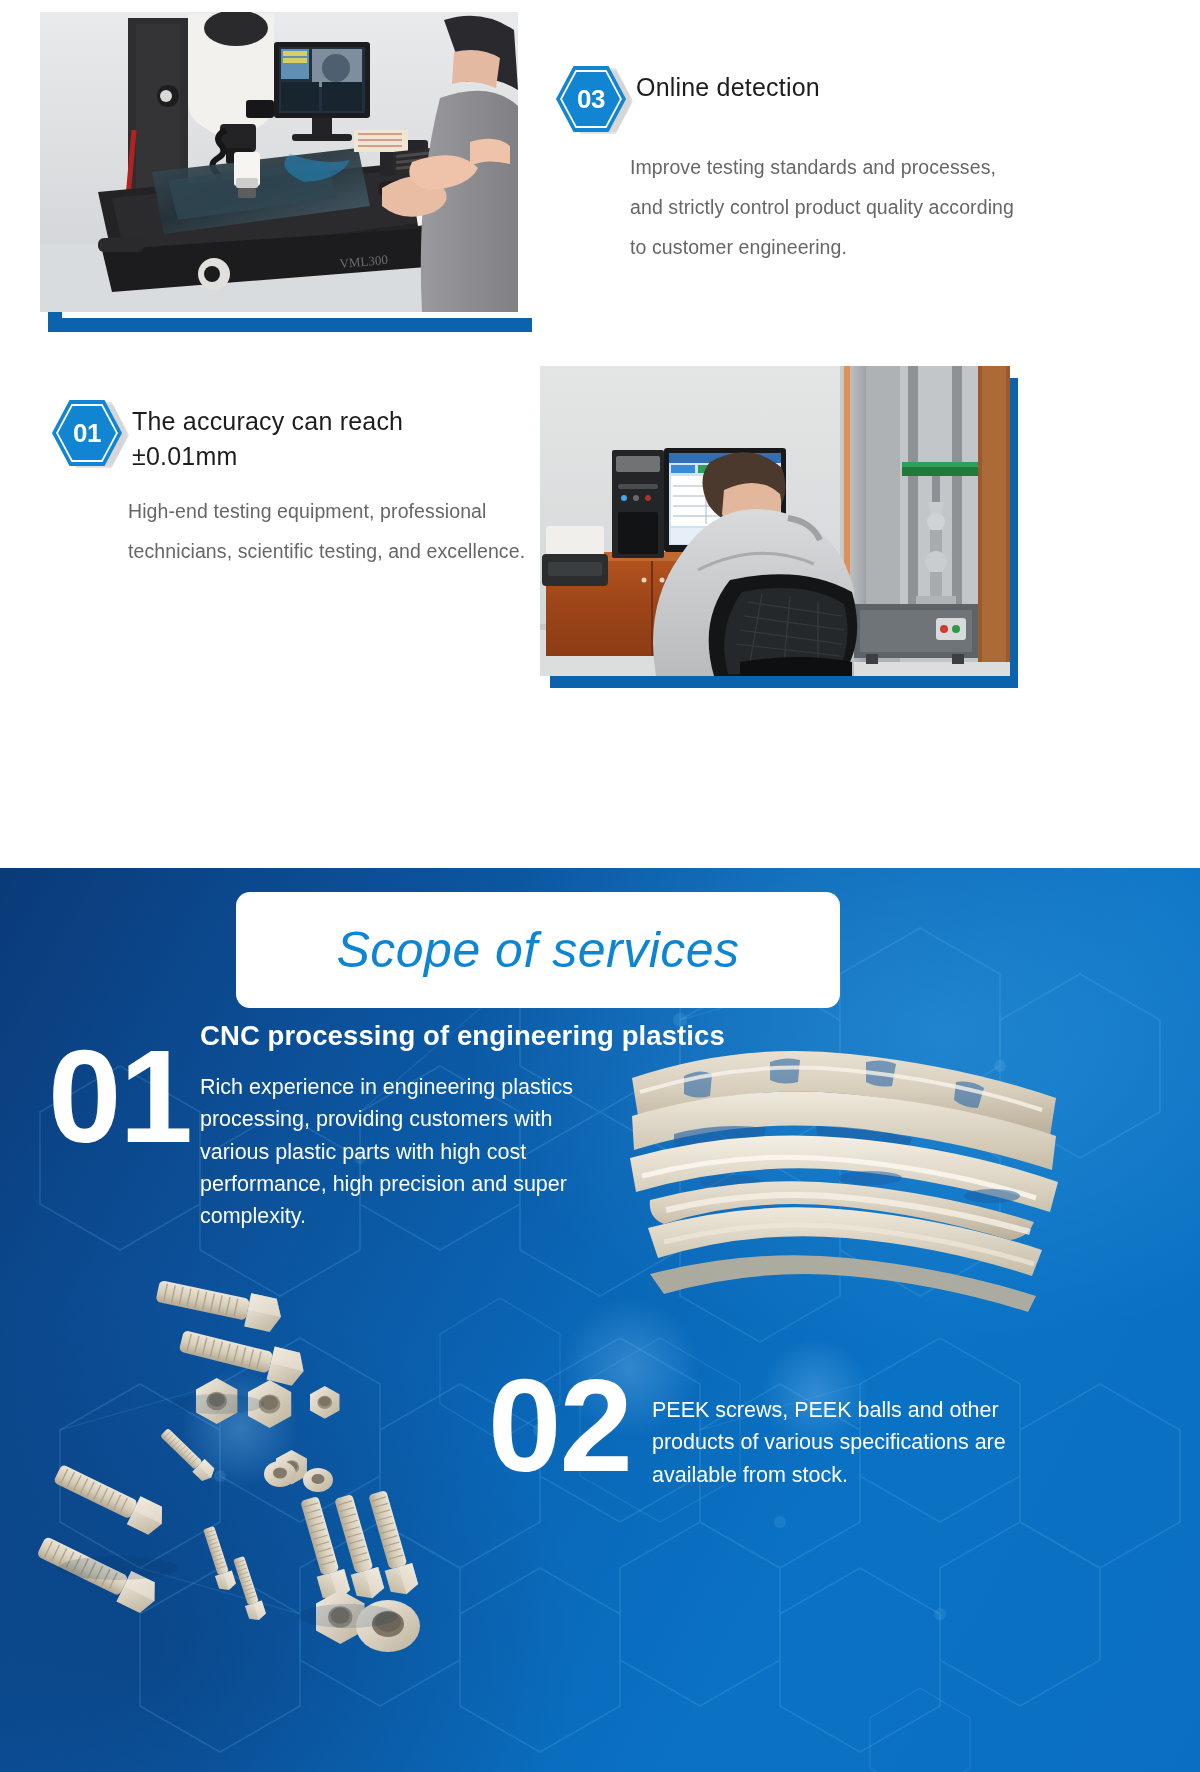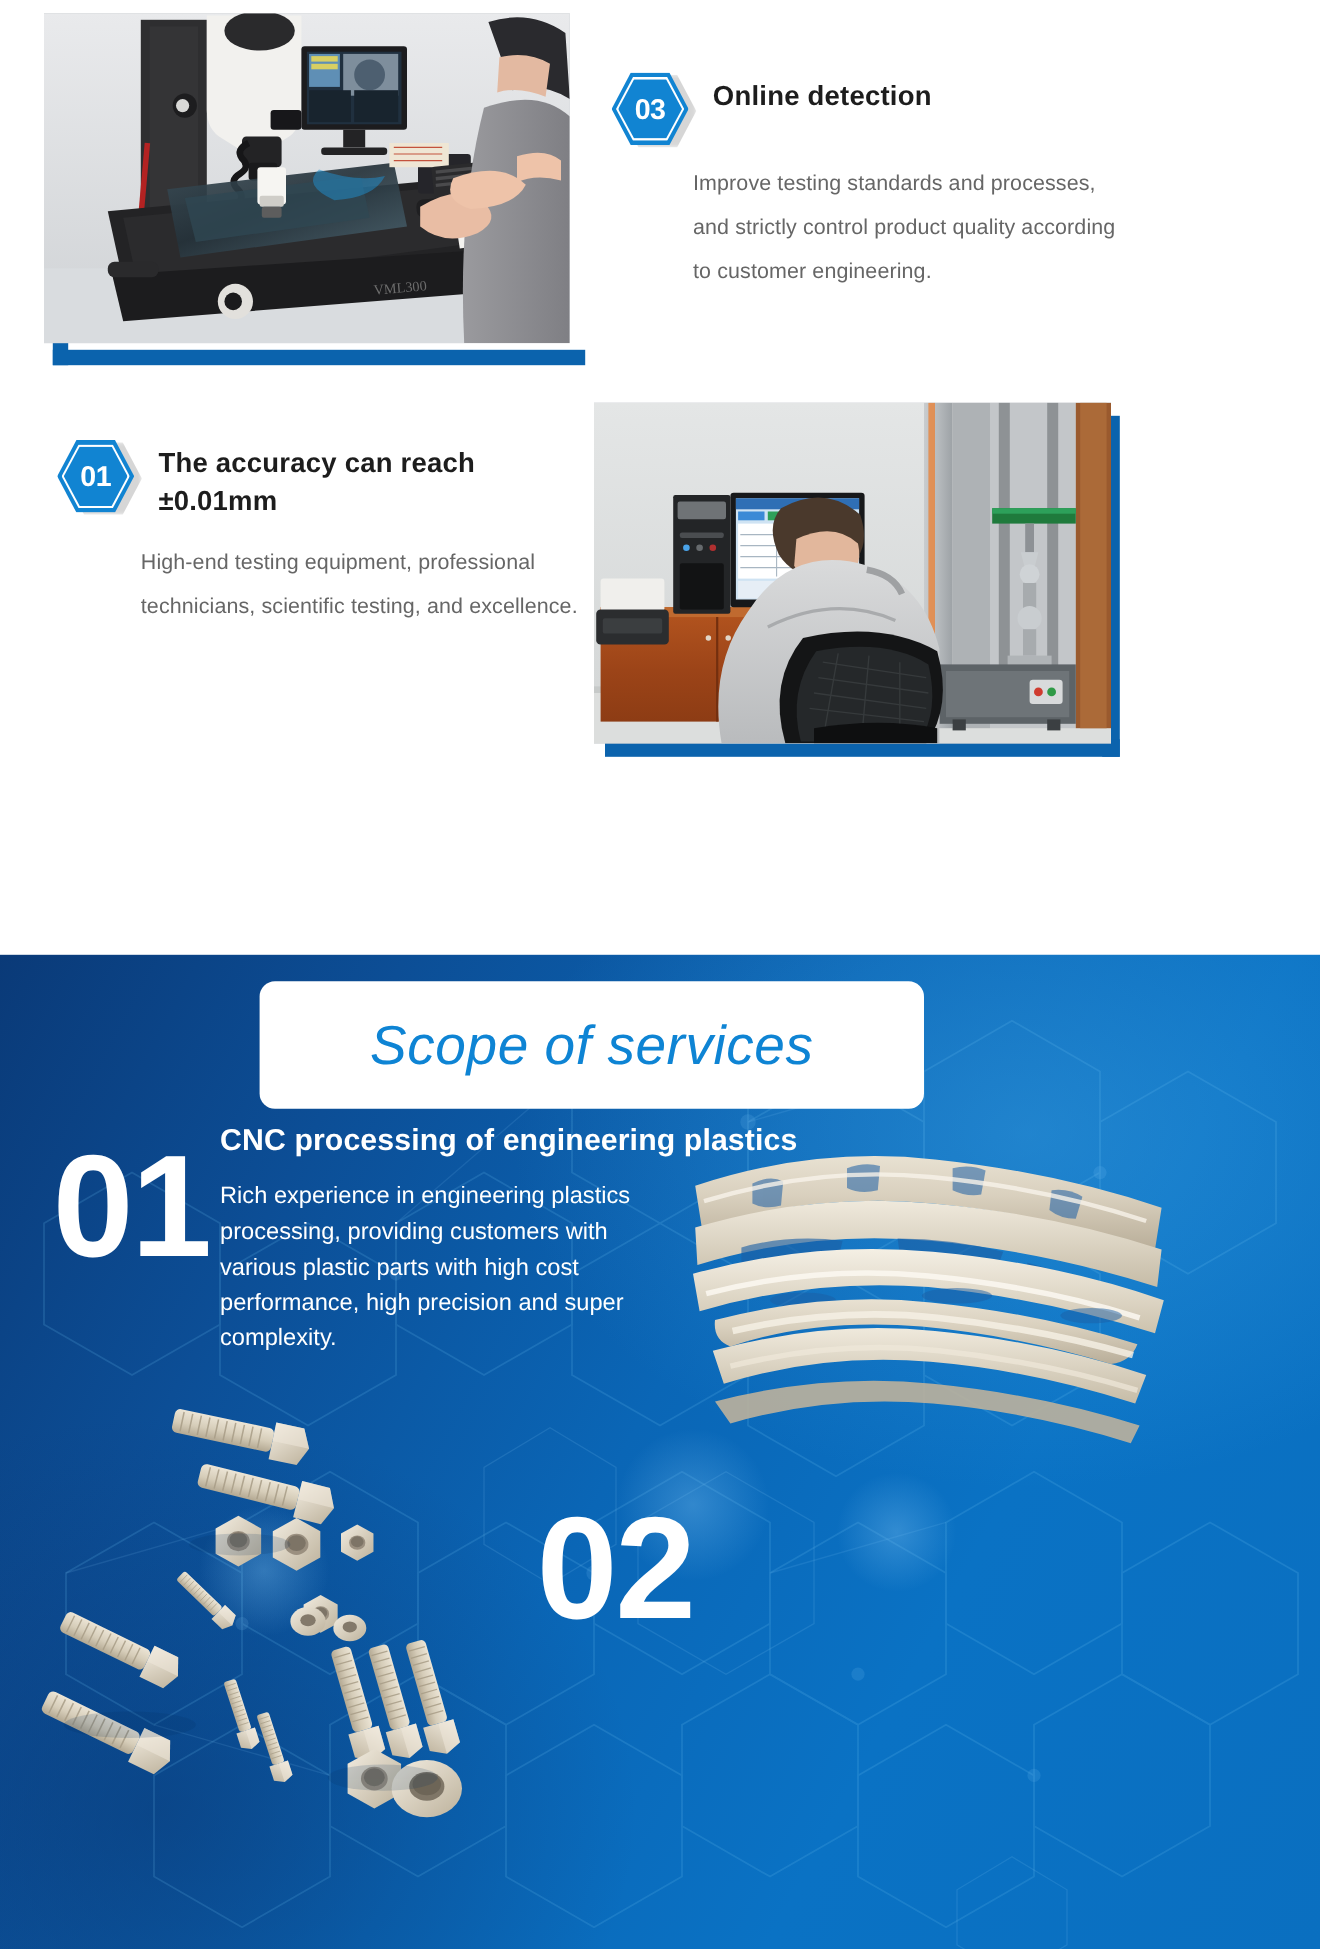--- a/index.html
+++ b/index.html
@@ -66,24 +66,24 @@
   .hex-badge .hex-num {
     position: absolute; left: 0; top: 4px; width: 70px; height: 66px;
     display: flex; align-items: center; justify-content: center;
     color: #ffffff; font-size: 26px; font-weight: bold;
     font-family: "Liberation Sans", sans-serif;
     letter-spacing: -0.5px;
   }
 
   
   .feature-head {
-    display: flex; align-items: flex-start; gap: 16px;
+    display: flex; align-items: flex-start; gap: 4px;
   }
   .feature-title {
-    color: #1d1d1d; font-size: 25px; font-weight: bold;
+    color: #1d1d1d; font-size: 25px; font-weight: normal;
     line-height: 1.40; padding-top: 8px; letter-spacing: 0.2px;
   }
   .feature-body {
     color: #666666; font-size: 19.5px; line-height: 2.05;
     letter-spacing: 0.1px;
   }
 
   #feature03 { position: absolute; left: 556px; top: 62px; width: 612px; }
   #feature03 .feature-body { margin-top: 12px; margin-left: 74px; width: 400px; }
 
@@ -565,15 +565,16 @@
           <ellipse cx="200" cy="136" rx="46" ry="10"></ellipse>
           <ellipse cx="330" cy="348" rx="50" ry="12"></ellipse>
           <ellipse cx="100" cy="300" rx="60" ry="12"></ellipse>
         </g>
       </svg>
     </div>
 
     <div class="big-num" style="left:464px; top:492px;">02</div>
 
 
+    <div class="svc-body" style="left:652px; top:526px; width:380px;">PEEK screws, PEEK balls and other products of various specifications are available from stock.</div>
   </div>
 
 </div>
 
 </body></html>

